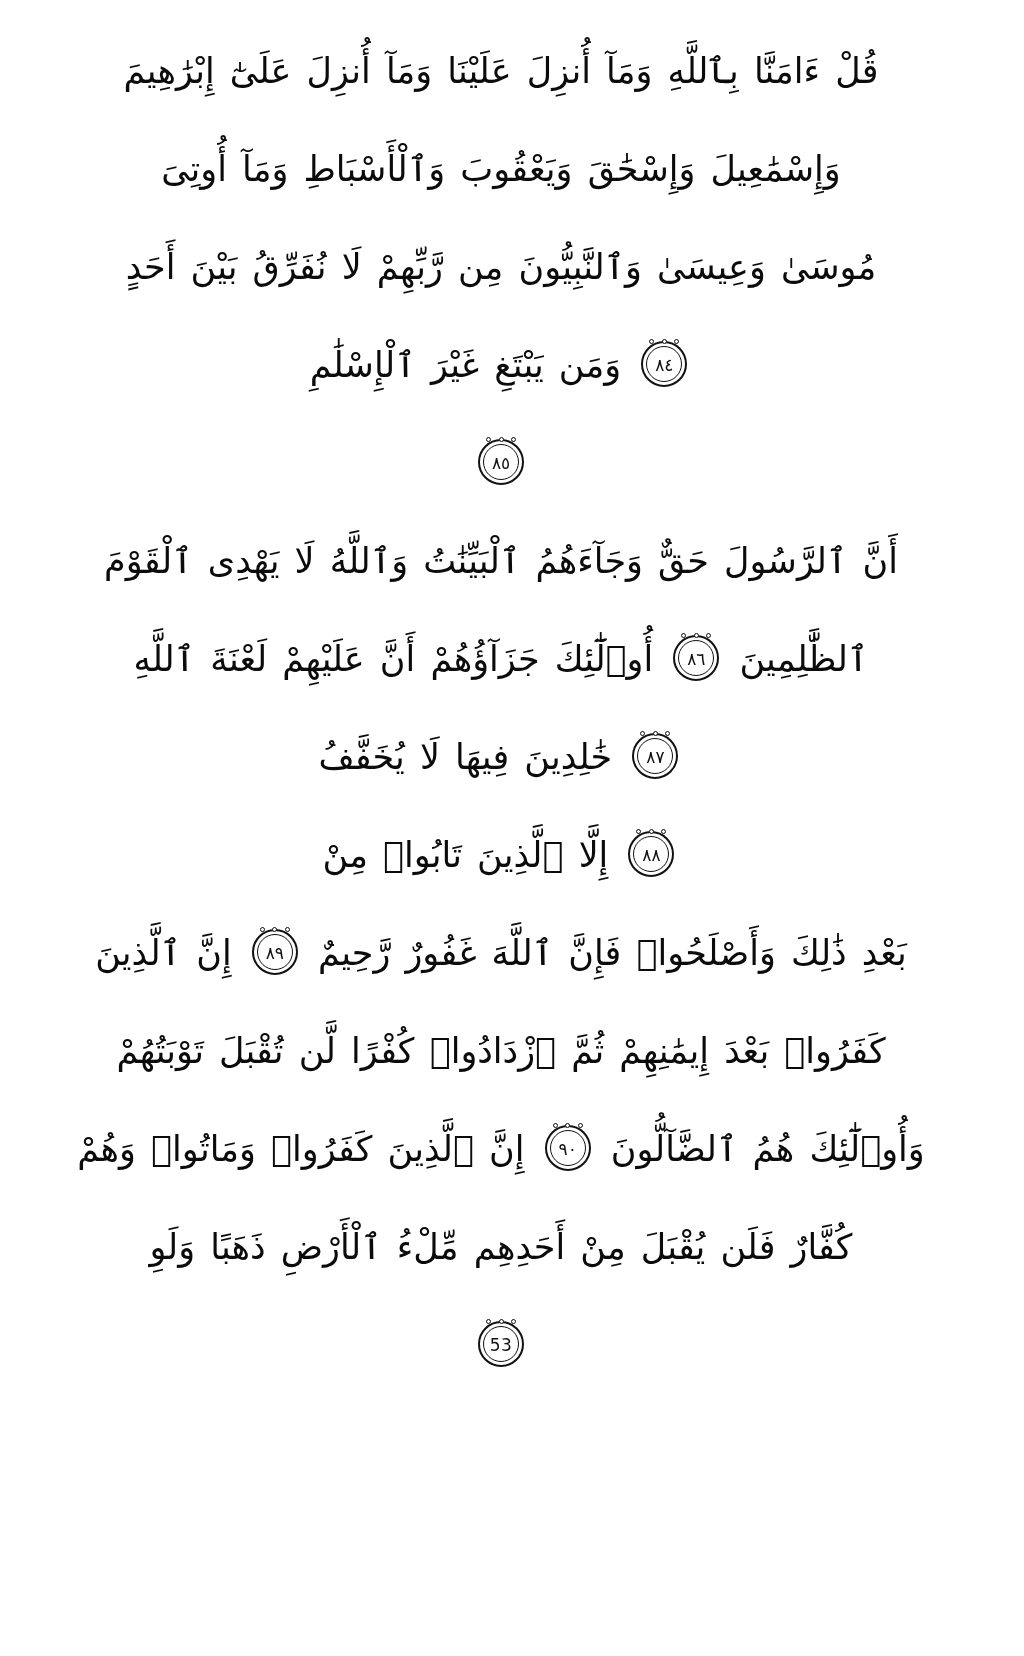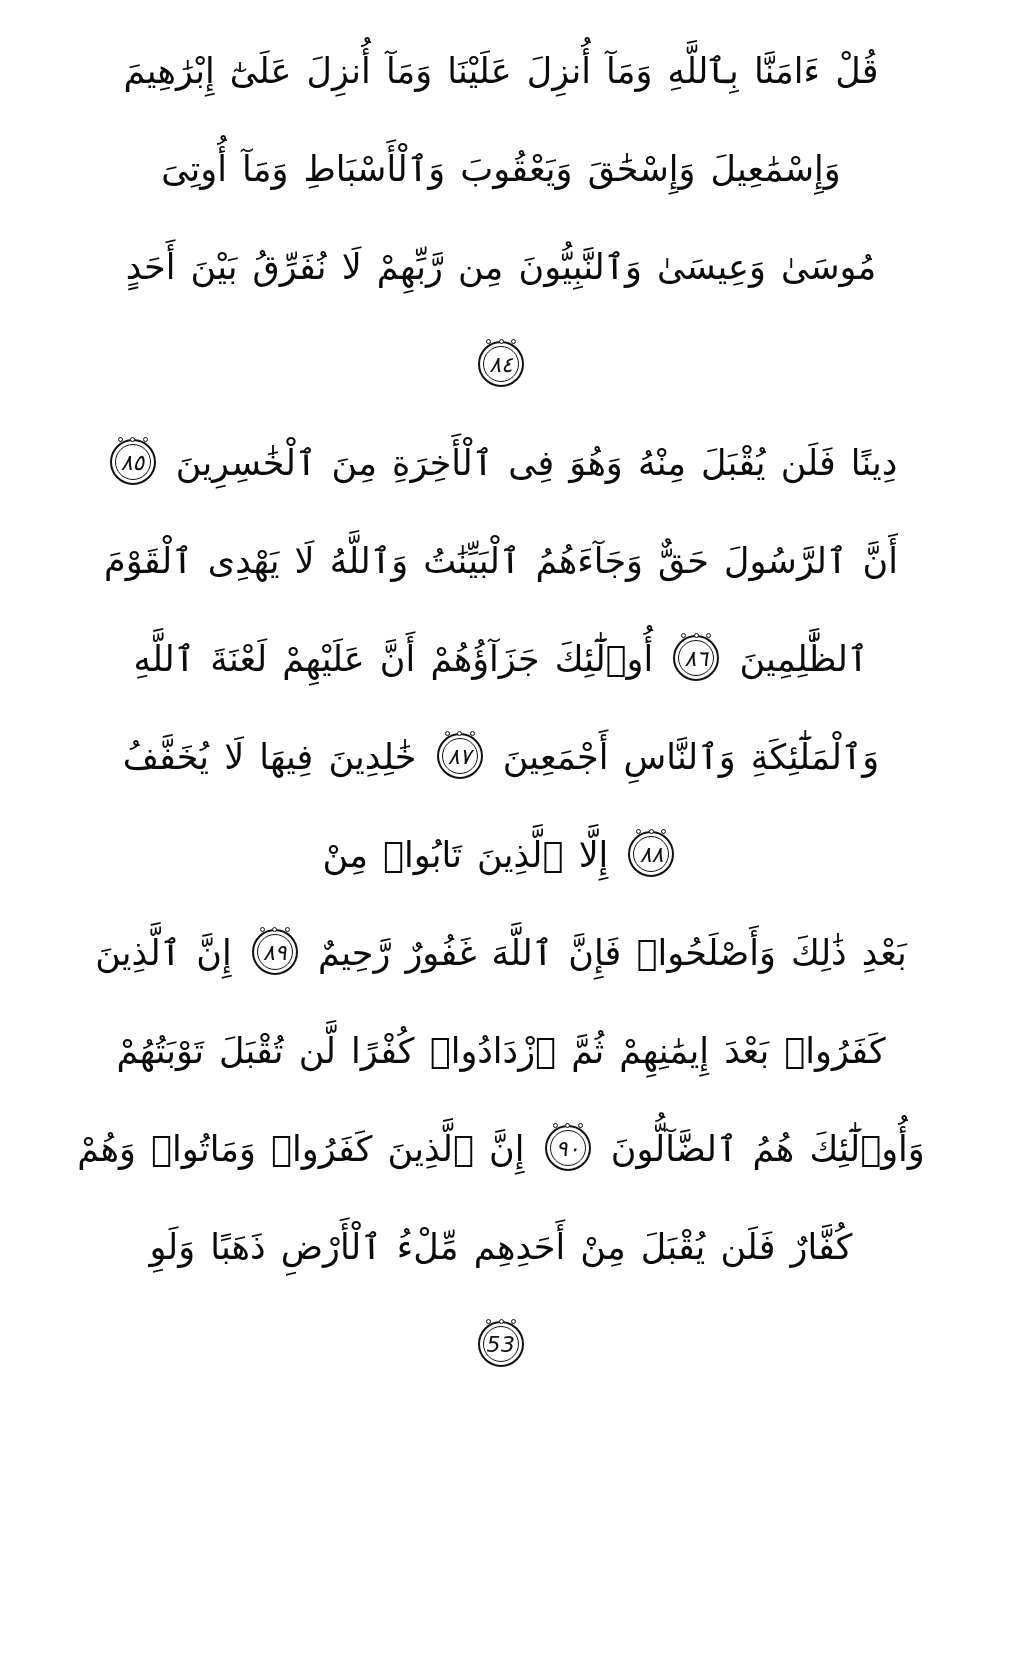--- a/index.html
+++ b/index.html
@@ -67,26 +67,25 @@
     inset: 3px;
     border: 1px solid #111;
     border-radius: 50%;
   }
   .ayah-mark .num {
     position: absolute;
     inset: 0;
     display: flex;
     align-items: center;
     justify-content: center;
-    font-size: 22px;
+    font-size: 17px;
     line-height: 1;
     color: #111;
     padding-top: 2px;
     box-sizing: border-box;
-    font-style: italic;
   }
   .ayah-mark .crown {
     position: absolute;
     top: -7px;
     left: 50%;
     transform: translateX(-50%);
     width: 30px;
     height: 10px;
     display: flex;
     justify-content: space-between;
@@ -127,24 +126,24 @@
     <div class="line">
       <span class="ayah-mark">
         <span class="ring"></span>
         <span class="crown">
             <i></i>
             <i></i>
             <i></i>
           </span>
         <span class="num">٨٤</span>
       </span>
-    </div>
-
-    <div class="line">
-      <span>دِينًا فَلَن يُقْبَلَ مِنْهُ وَهُوَ فِى ٱلْأَخِرَةِ مِنَ ٱلْخَٰسِرِينَ</span>
+      <span>وَمَن يَبْتَغِ غَيْرَ ٱلْإِسْلَٰمِ</span>
+    </div>
+
+    <div class="line">
       <span class="ayah-mark">
         <span class="ring"></span>
         <span class="crown">
             <i></i>
             <i></i>
             <i></i>
           </span>
         <span class="num">٨٥</span>
       </span>
     </div>
@@ -162,21 +161,20 @@
             <i></i>
             <i></i>
             <i></i>
           </span>
         <span class="num">٨٦</span>
       </span>
       <span>أُو۟لَٰٓئِكَ جَزَآؤُهُمْ أَنَّ عَلَيْهِمْ لَعْنَةَ ٱللَّهِ</span>
     </div>
 
     <div class="line">
-      <span>وَٱلْمَلَٰٓئِكَةِ وَٱلنَّاسِ أَجْمَعِينَ</span>
       <span class="ayah-mark">
         <span class="ring"></span>
         <span class="crown">
             <i></i>
             <i></i>
             <i></i>
           </span>
         <span class="num">٨٧</span>
       </span>
       <span>خَٰلِدِينَ فِيهَا لَا يُخَفَّفُ</span>

